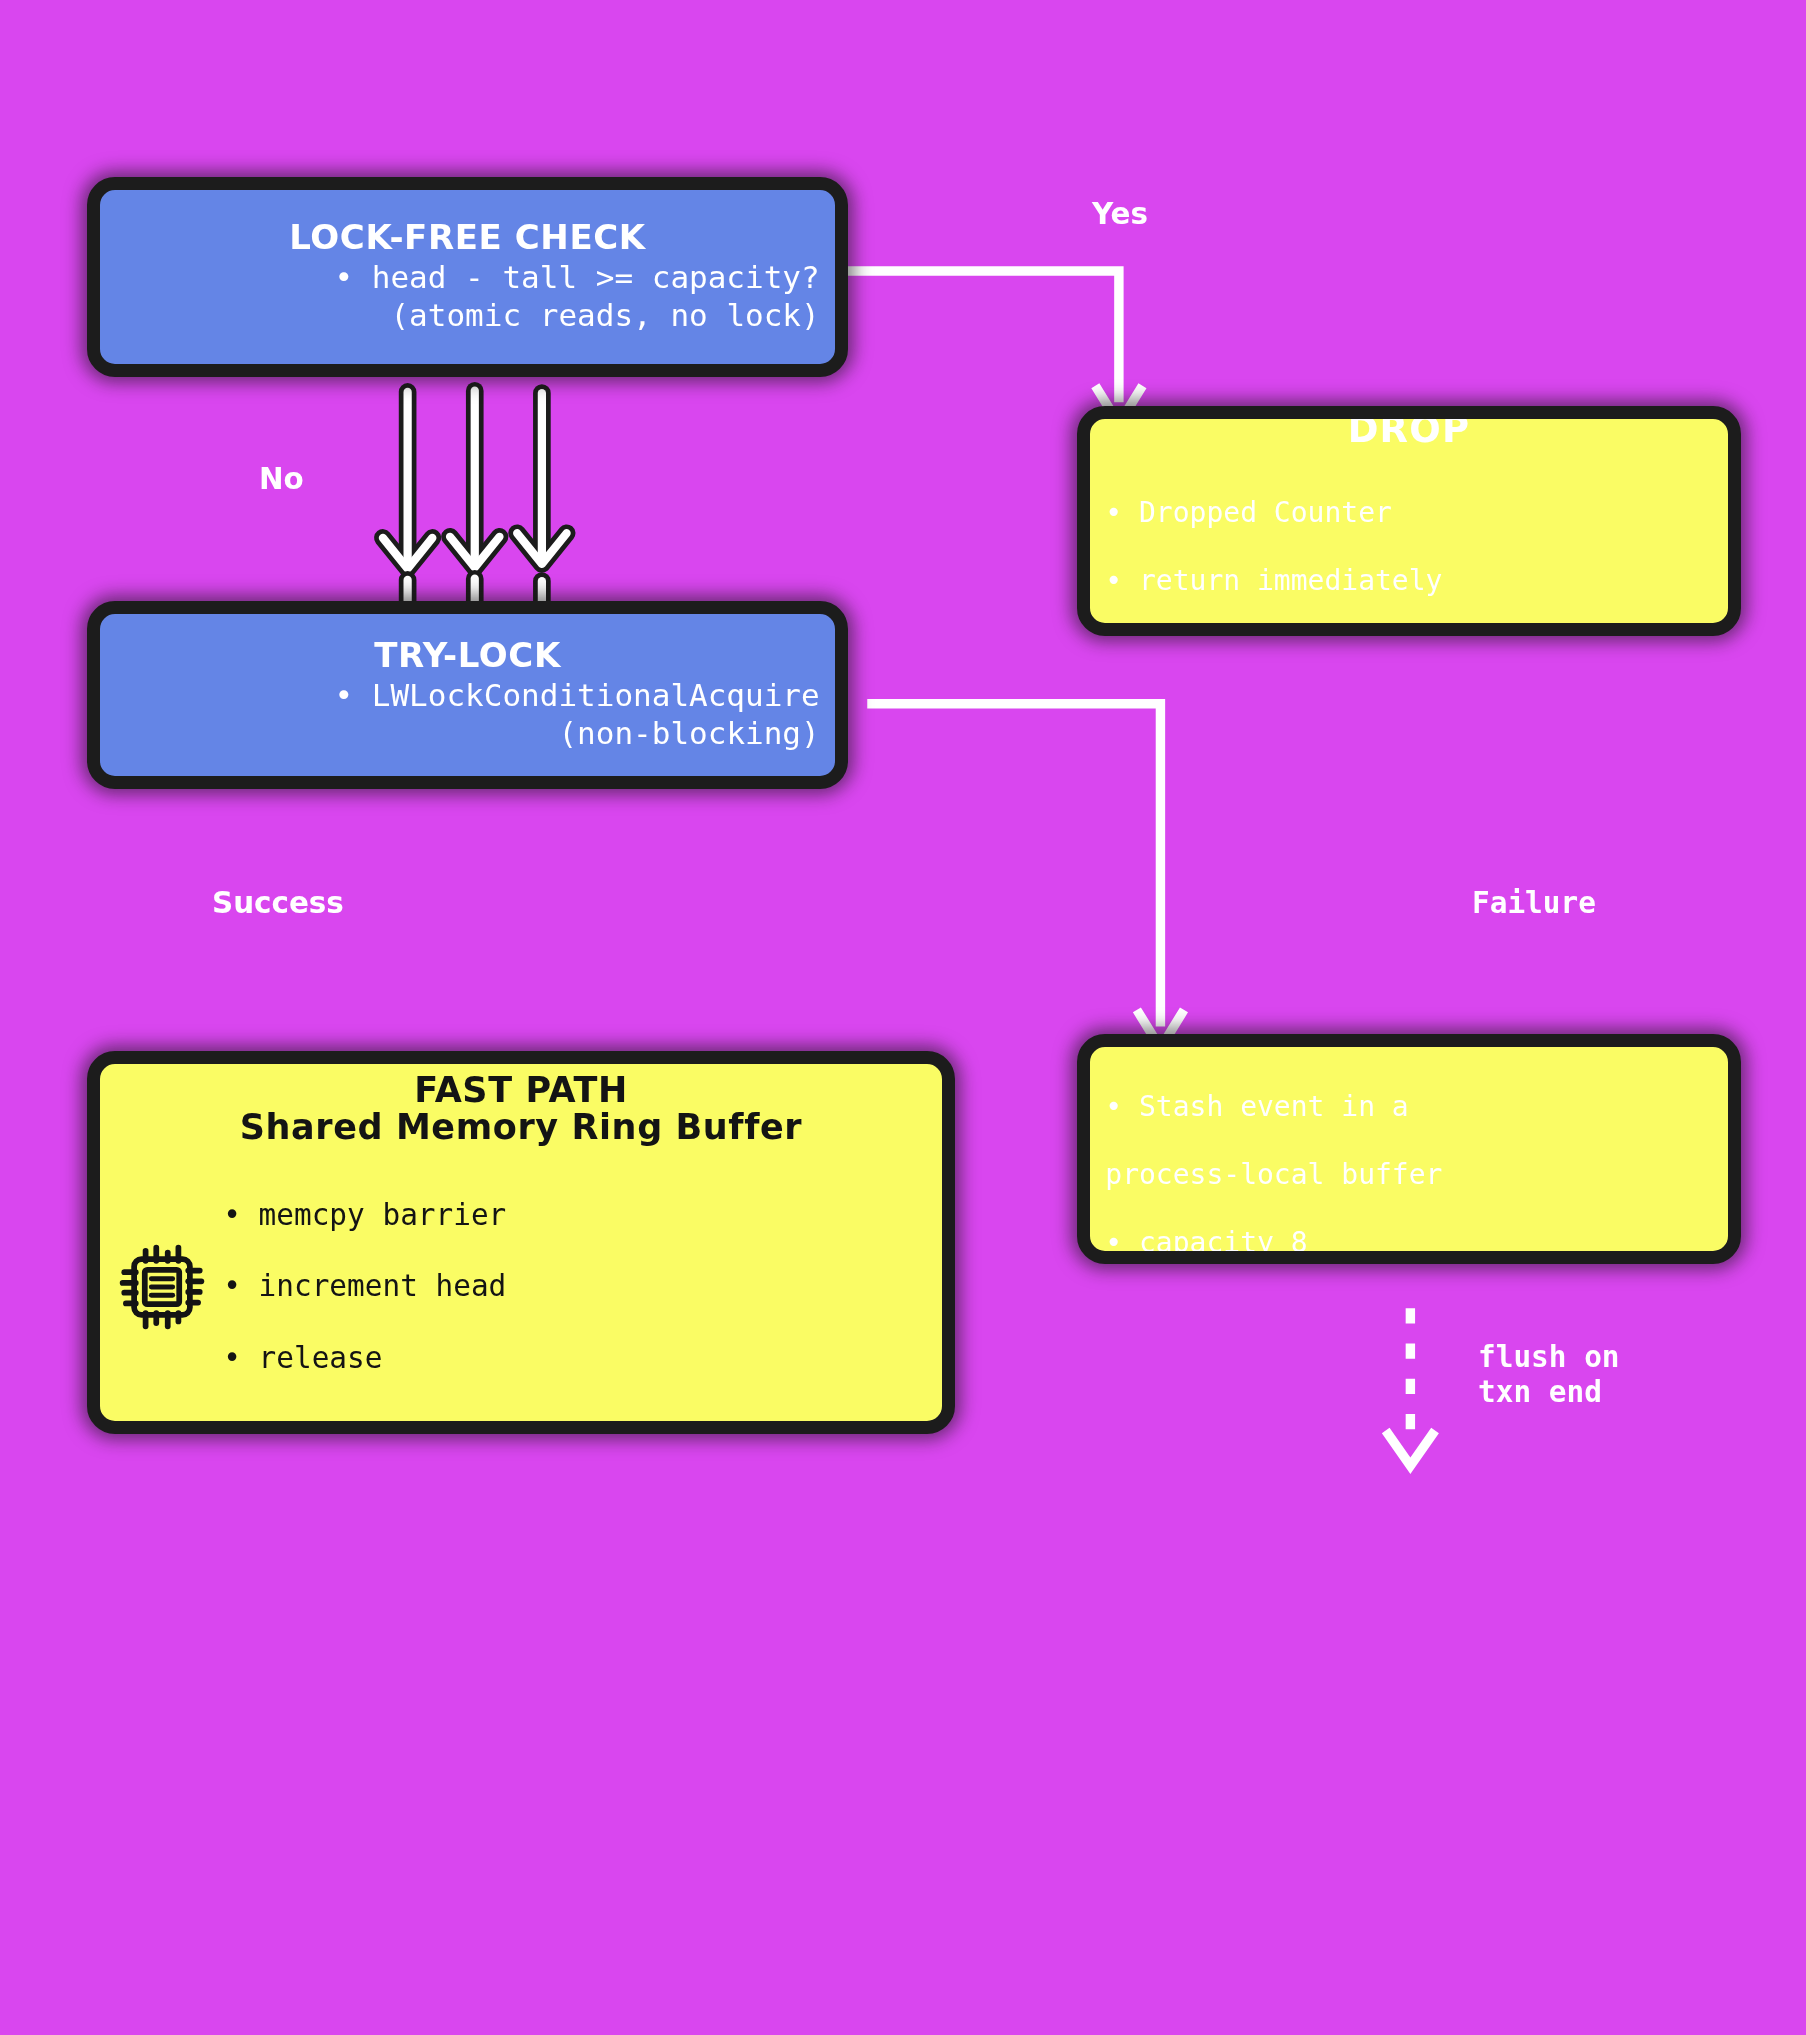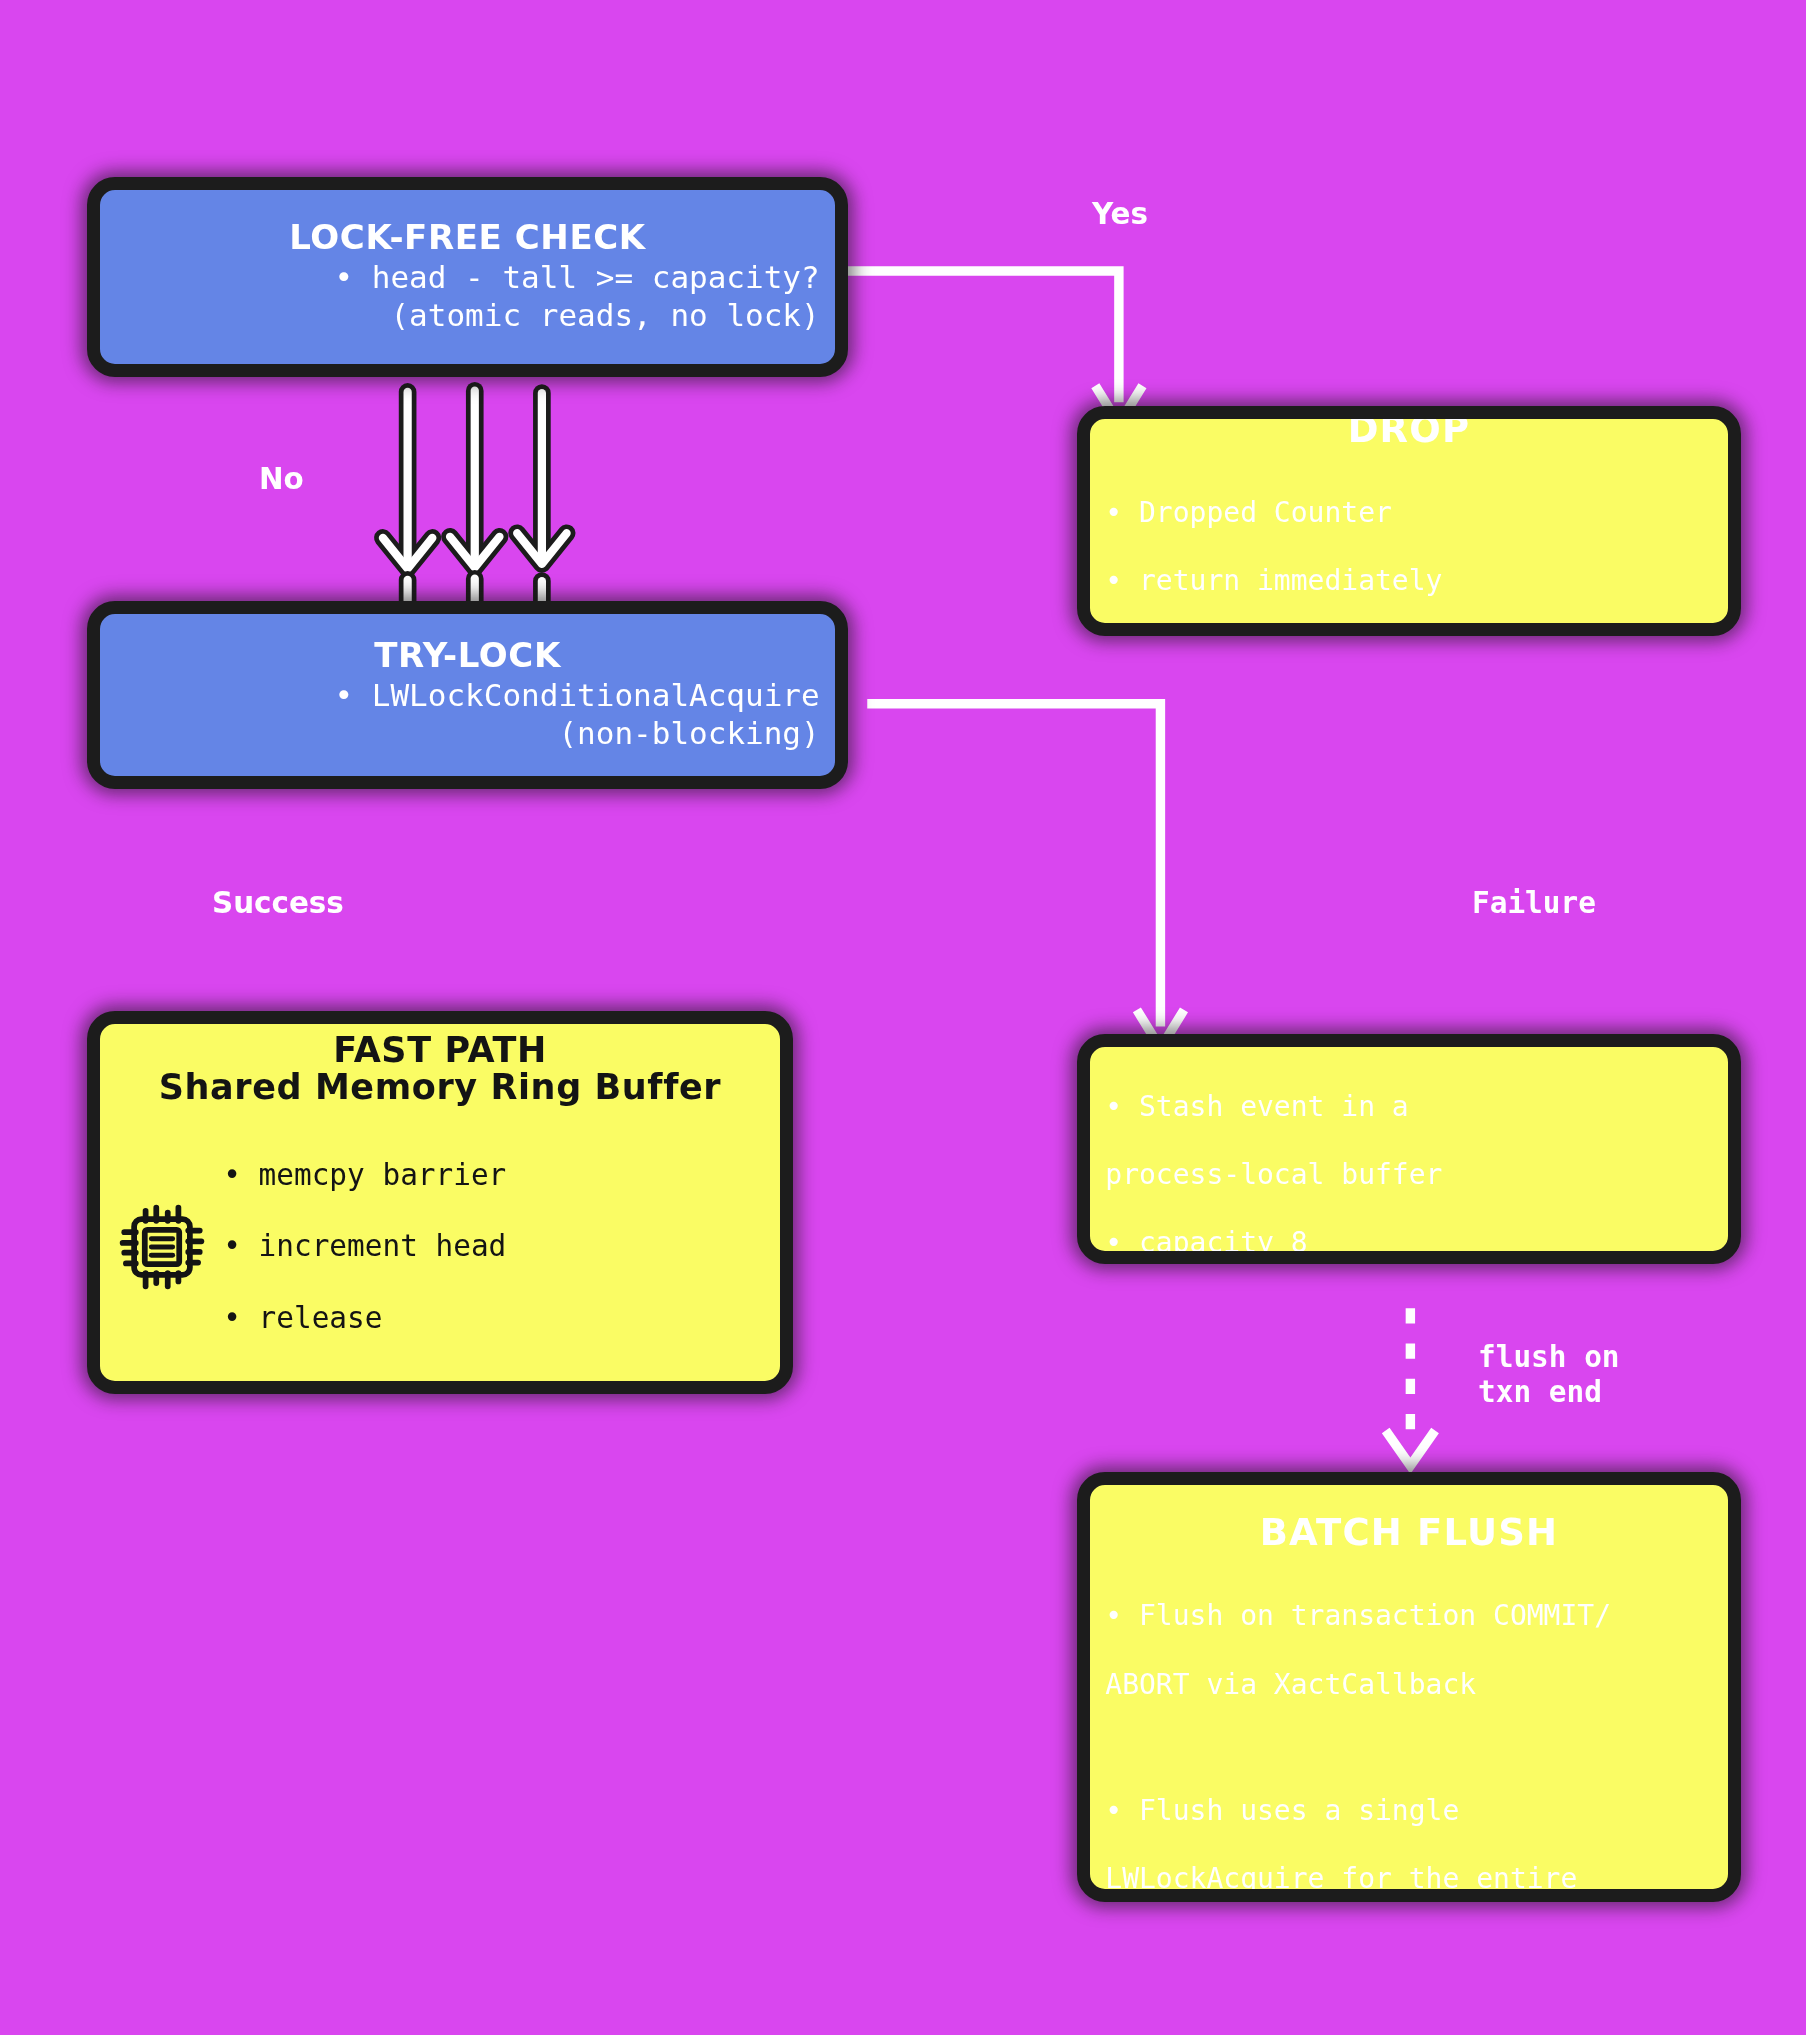--- a/index.html
+++ b/index.html
@@ -177,21 +177,21 @@
   </div>
 
   <div class="node blue" style="left:87px; top:601px; width:761px; height:188px;">
     <div class="node-inner">
       <div class="title cond">TRY-LOCK</div>
       <div class="body-lines cond centered">• LWLockConditionalAcquire
 (non-blocking)</div>
     </div>
   </div>
 
-  <div class="node yellow" style="left:87px; top:1011px; width:706px; height:383px;justify-content:flex-end;">
+  <div class="node yellow" style="left:87px; top:1051px; width:868px; height:383px;justify-content:flex-end;">
     <div class="node-inner">
       <div class="title dark">FAST PATH
 Shared Memory Ring Buffer</div>
       <div class="fp-row">
         <span class="fp-icon">
           <svg viewBox="0 0 100 100" width="82" height="82">
             <g stroke="#141414" stroke-width="7" fill="none" stroke-linecap="round">
               <line x1="30" y1="6" x2="30" y2="18"></line>
               <line x1="43" y1="2" x2="43" y2="18"></line>
               <line x1="57" y1="8" x2="57" y2="18"></line>
@@ -241,28 +241,15 @@
     <div class="node-inner">
       <div class="title white">CONTENDED</div>
       <div class="body-lines white">
         <span class="row">• Stash event in a</span>
         <span class="row">process-local buffer</span>
         <span class="row">• capacity 8</span>
       </div>
     </div>
   </div>
 
-  <div class="node yellow" style="left:1077px; top:1472px; width:664px; height:430px;">
-    <div class="node-inner" style="justify-content:flex-start; padding-top:28px;">
-      <div class="title white">BATCH FLUSH</div>
-      <div class="body-lines white">
-        <span class="row">• Flush on transaction COMMIT/</span>
-        <span class="row">ABORT via XactCallback</span>
-        <span class="gap"></span>
-        <span class="row">• Flush uses a single</span>
-        <span class="row">LWLockAcquire for the entire</span>
-        
-      </div>
-    </div>
-  </div>
 
 </div>
 
 
 </body></html>

